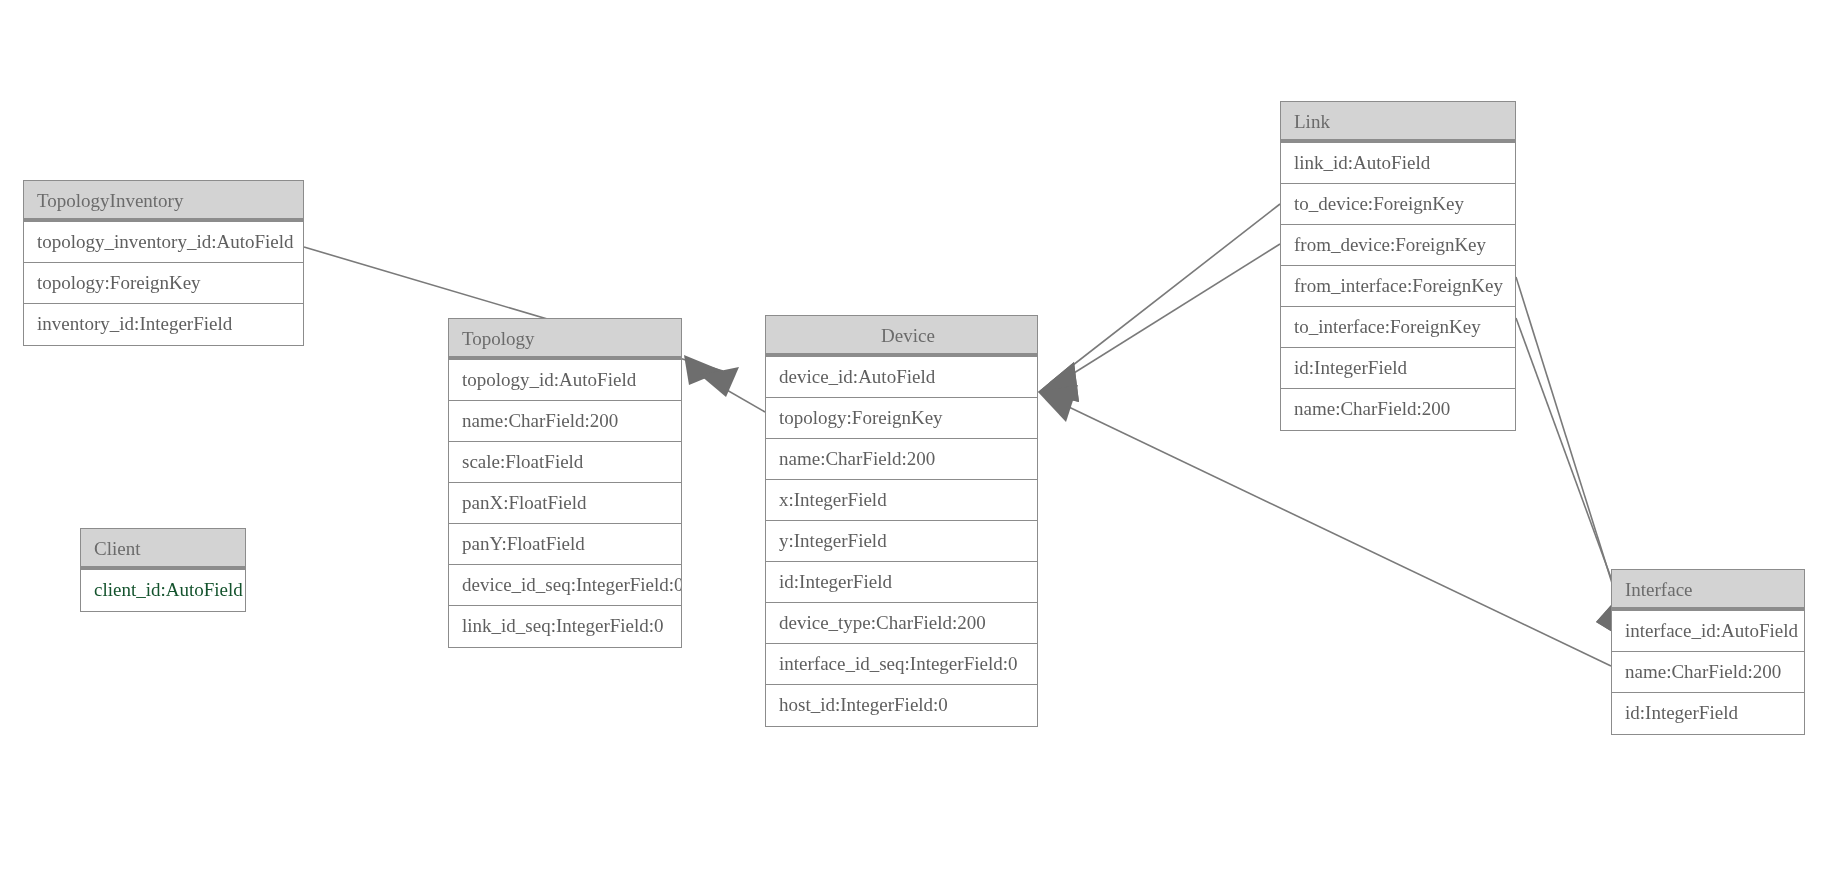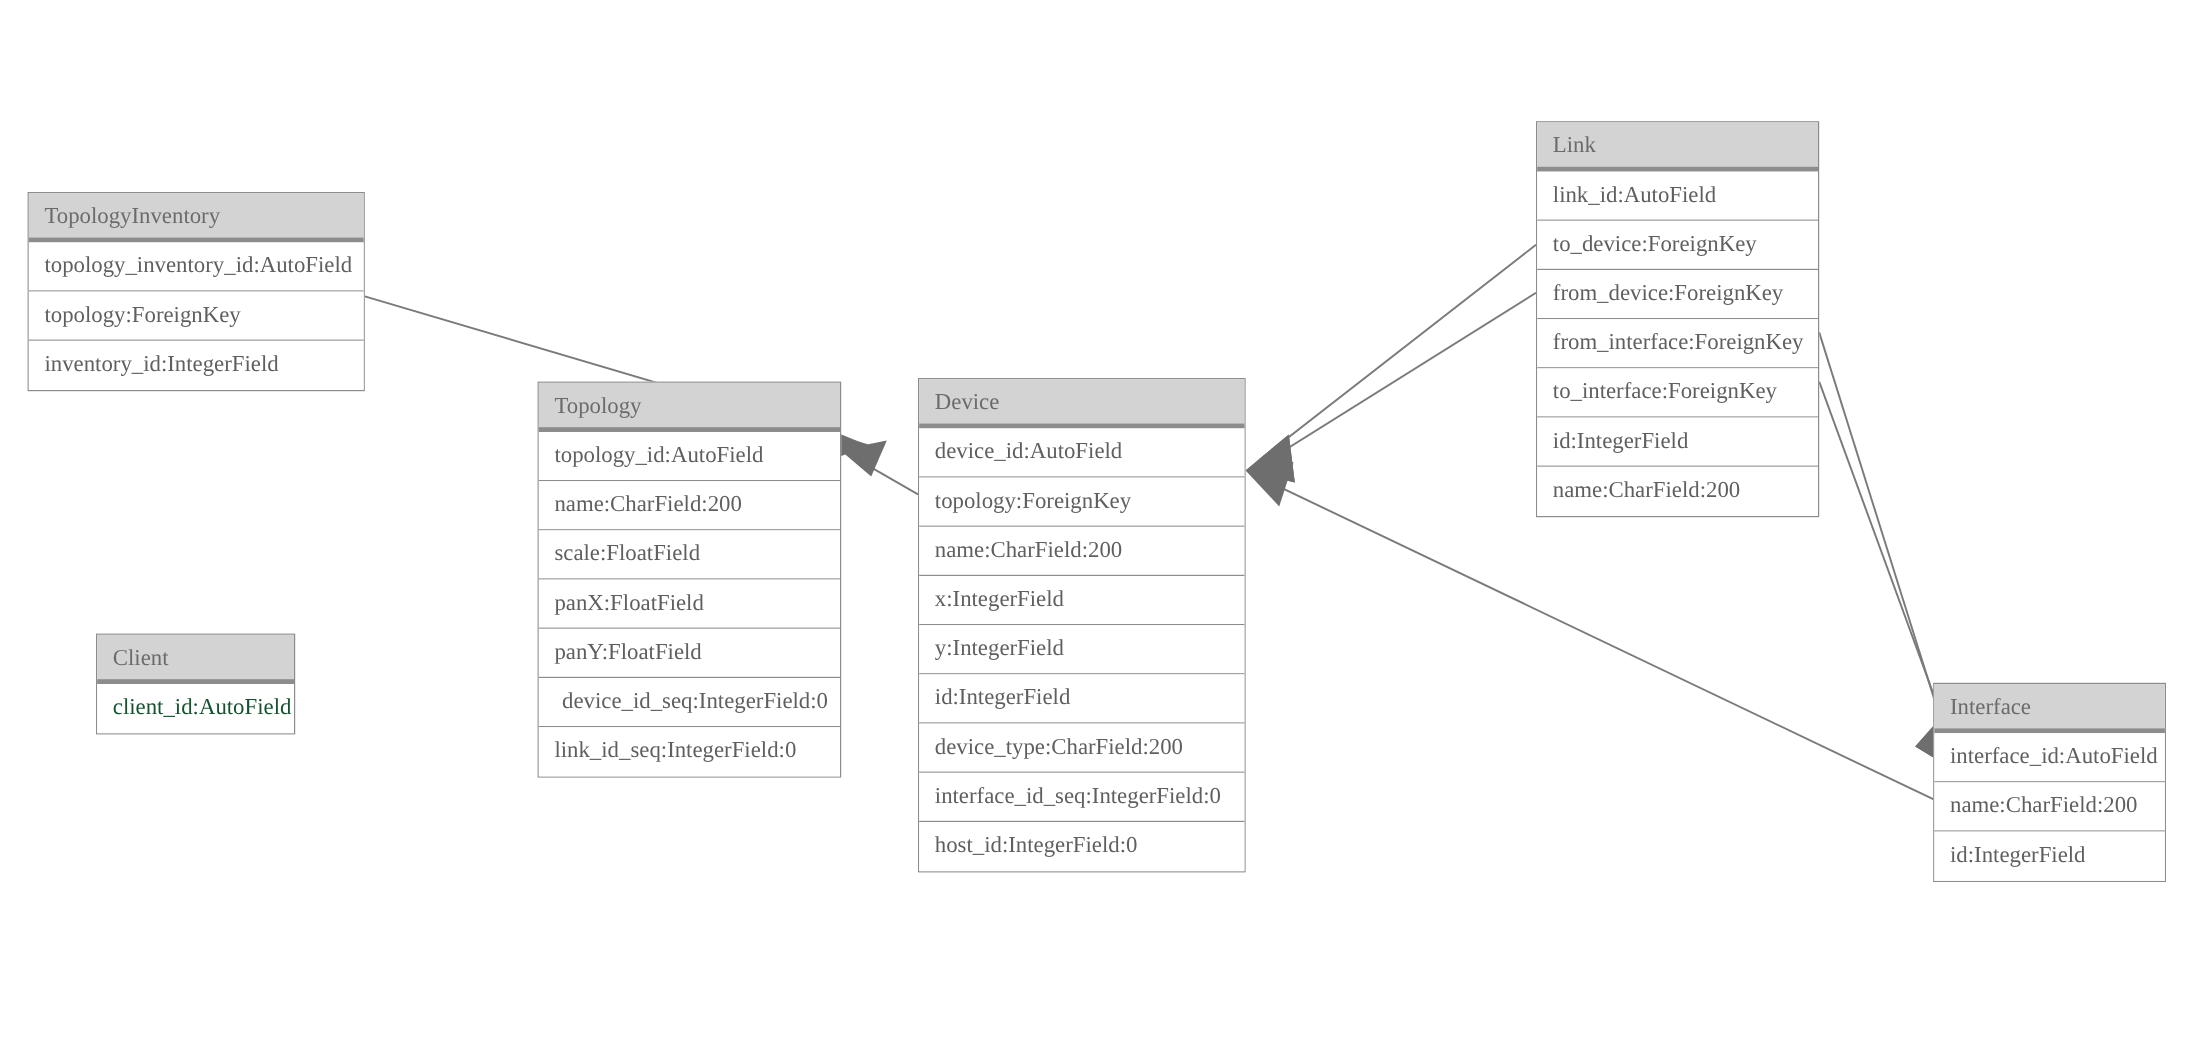--- a/index.html
+++ b/index.html
@@ -111,42 +111,42 @@
         </g>
         <g>
           <path d="M 1516,318 L 1633,638" stroke="#7a7a7a" stroke-width="1.6" fill="none"></path>
           <path d="M 1632,644 L 1596,622 L 1620,595 Z" fill="#6e6e6e" stroke="none"></path>
           <title>Link.to_interface:ForeignKey → Interface.interface_id:AutoField</title>
         </g>
       </g>
   </svg>
 
   <div id="entities-group">
-      <div class="entity" style="left: 23px; top: 160px; width: 281px; border-color: rgb(140, 140, 140);">
+      <div class="entity" style="left: 23px; top: 180px; width: 281px; border-color: rgb(140, 140, 140);">
         <div class="entity-header" style="background: rgb(211, 211, 211); border-bottom-color: rgb(140, 140, 140);">TopologyInventory</div>
         <div class="entity-field" style="background: rgb(255, 255, 255); color: rgb(95, 95, 95); border-bottom-color: rgb(140, 140, 140);">topology_inventory_id:AutoField</div>
         <div class="entity-field" style="background: rgb(255, 255, 255); color: rgb(95, 95, 95); border-bottom-color: rgb(140, 140, 140);">topology:ForeignKey</div>
         <div class="entity-field" style="background: rgb(255, 255, 255); color: rgb(95, 95, 95); border-bottom-color: rgb(140, 140, 140);">inventory_id:IntegerField</div>
       </div>
       <div class="entity" style="left: 80px; top: 528px; width: 166px; border-color: rgb(140, 140, 140);">
         <div class="entity-header" style="background: rgb(211, 211, 211); border-bottom-color: rgb(140, 140, 140);">Client</div>
         <div class="entity-field" style="background: rgb(255, 255, 255); color: #14532d; border-bottom-color: rgb(140, 140, 140);">client_id:AutoField</div>
       </div>
-      <div class="entity" style="left: 448px; top: 318px; width: 253px; border-color: rgb(140, 140, 140);">
+      <div class="entity" style="left: 448px; top: 318px; width: 234px; border-color: rgb(140, 140, 140);">
         <div class="entity-header" style="background: rgb(211, 211, 211); border-bottom-color: rgb(140, 140, 140);">Topology</div>
         <div class="entity-field" style="background: rgb(255, 255, 255); color: rgb(95, 95, 95); border-bottom-color: rgb(140, 140, 140);">topology_id:AutoField</div>
         <div class="entity-field" style="background: rgb(255, 255, 255); color: rgb(95, 95, 95); border-bottom-color: rgb(140, 140, 140);">name:CharField:200</div>
         <div class="entity-field" style="background: rgb(255, 255, 255); color: rgb(95, 95, 95); border-bottom-color: rgb(140, 140, 140);">scale:FloatField</div>
         <div class="entity-field" style="background: rgb(255, 255, 255); color: rgb(95, 95, 95); border-bottom-color: rgb(140, 140, 140);">panX:FloatField</div>
         <div class="entity-field" style="background: rgb(255, 255, 255); color: rgb(95, 95, 95); border-bottom-color: rgb(140, 140, 140);">panY:FloatField</div>
         <div class="entity-field" style="background: rgb(255, 255, 255); color: rgb(95, 95, 95); border-bottom-color: rgb(140, 140, 140); text-align: right;">device_id_seq:IntegerField:0</div>
         <div class="entity-field" style="background: rgb(255, 255, 255); color: rgb(95, 95, 95); border-bottom-color: rgb(140, 140, 140);">link_id_seq:IntegerField:0</div>
       </div>
       <div class="entity" style="left: 765px; top: 315px; width: 273px; border-color: rgb(140, 140, 140);">
-        <div class="entity-header" style="background: rgb(211, 211, 211); border-bottom-color: rgb(140, 140, 140);">Device</div>
+        <div class="entity-header" style="background: rgb(211, 211, 211); border-bottom-color: rgb(140, 140, 140); text-align: center;">Device</div>
         <div class="entity-field" style="background: rgb(255, 255, 255); color: rgb(95, 95, 95); border-bottom-color: rgb(140, 140, 140);">device_id:AutoField</div>
         <div class="entity-field" style="background: rgb(255, 255, 255); color: rgb(95, 95, 95); border-bottom-color: rgb(140, 140, 140);">topology:ForeignKey</div>
         <div class="entity-field" style="background: rgb(255, 255, 255); color: rgb(95, 95, 95); border-bottom-color: rgb(140, 140, 140);">name:CharField:200</div>
         <div class="entity-field" style="background: rgb(255, 255, 255); color: rgb(95, 95, 95); border-bottom-color: rgb(140, 140, 140);">x:IntegerField</div>
         <div class="entity-field" style="background: rgb(255, 255, 255); color: rgb(95, 95, 95); border-bottom-color: rgb(140, 140, 140);">y:IntegerField</div>
         <div class="entity-field" style="background: rgb(255, 255, 255); color: rgb(95, 95, 95); border-bottom-color: rgb(140, 140, 140);">id:IntegerField</div>
         <div class="entity-field" style="background: rgb(255, 255, 255); color: rgb(95, 95, 95); border-bottom-color: rgb(140, 140, 140);">device_type:CharField:200</div>
         <div class="entity-field" style="background: rgb(255, 255, 255); color: rgb(95, 95, 95); border-bottom-color: rgb(140, 140, 140);">interface_id_seq:IntegerField:0</div>
         <div class="entity-field" style="background: rgb(255, 255, 255); color: rgb(95, 95, 95); border-bottom-color: rgb(140, 140, 140);">host_id:IntegerField:0</div>
       </div>

